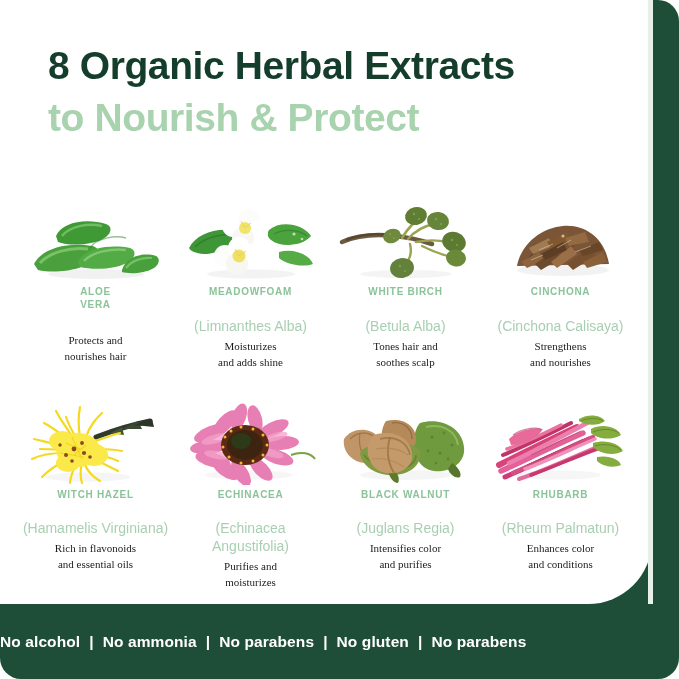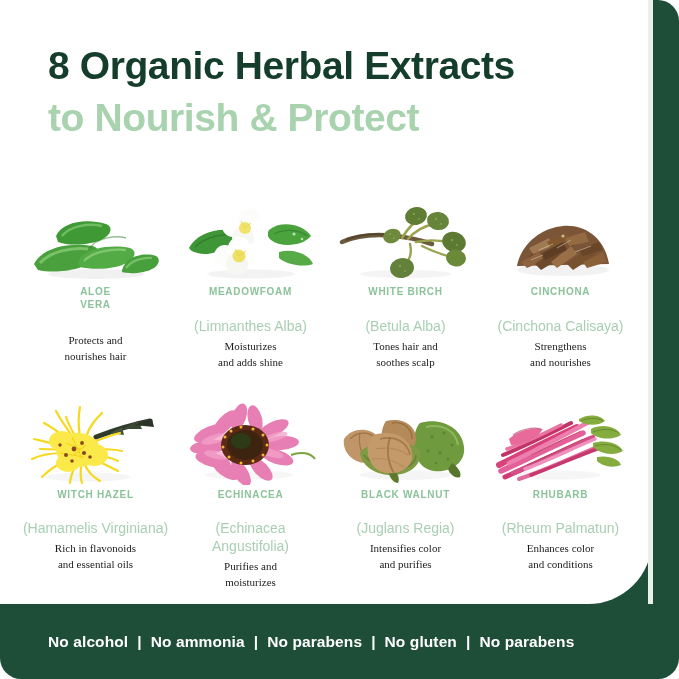--- a/index.html
+++ b/index.html
@@ -118,21 +118,20 @@
   #footer {
     position: absolute;
     left: 0;
     bottom: 0;
     width: 679px;
     height: 75px;
     display: flex;
     align-items: center;
   }
   #footer-claims {
-    margin-left: 48px;
     display: flex;
     align-items: flex-end;
     font-size: 15.5px;
     font-weight: bold;
     color: #ffffff;
     letter-spacing: 0.1px;
     white-space: nowrap;
   }
   .claim-sep {
     color: #ffffff;

